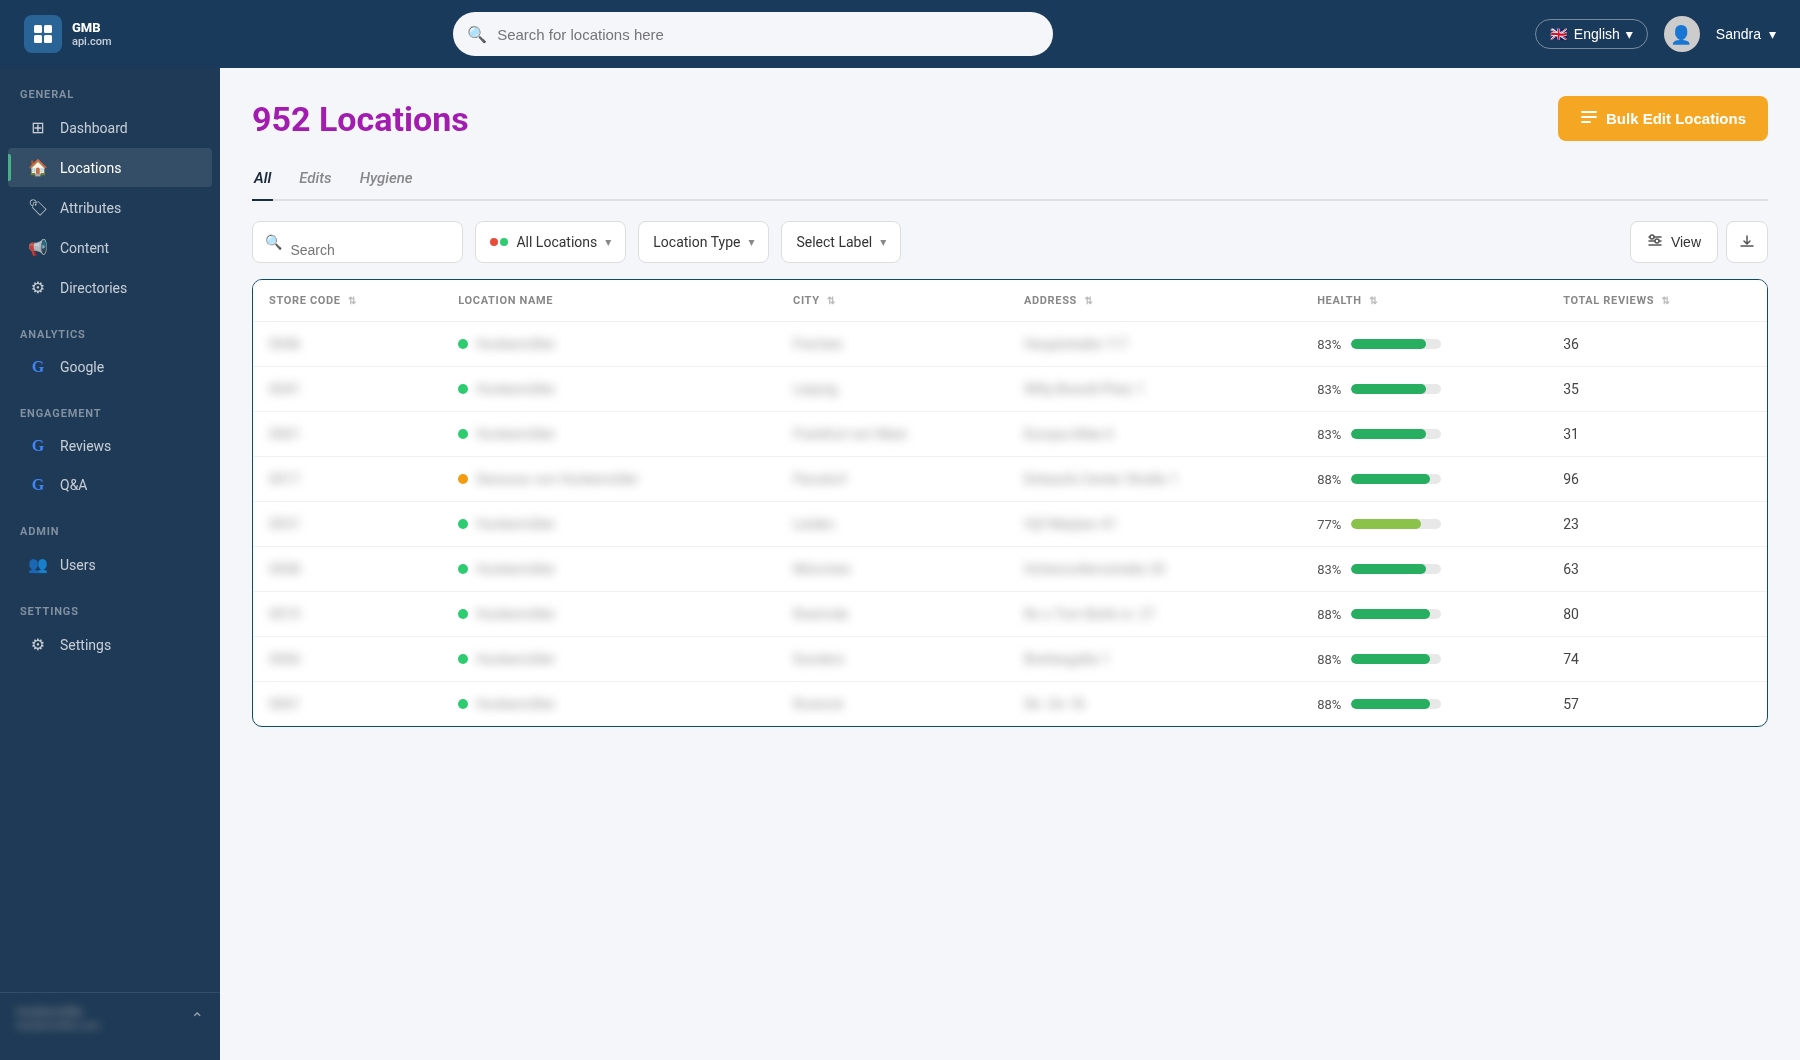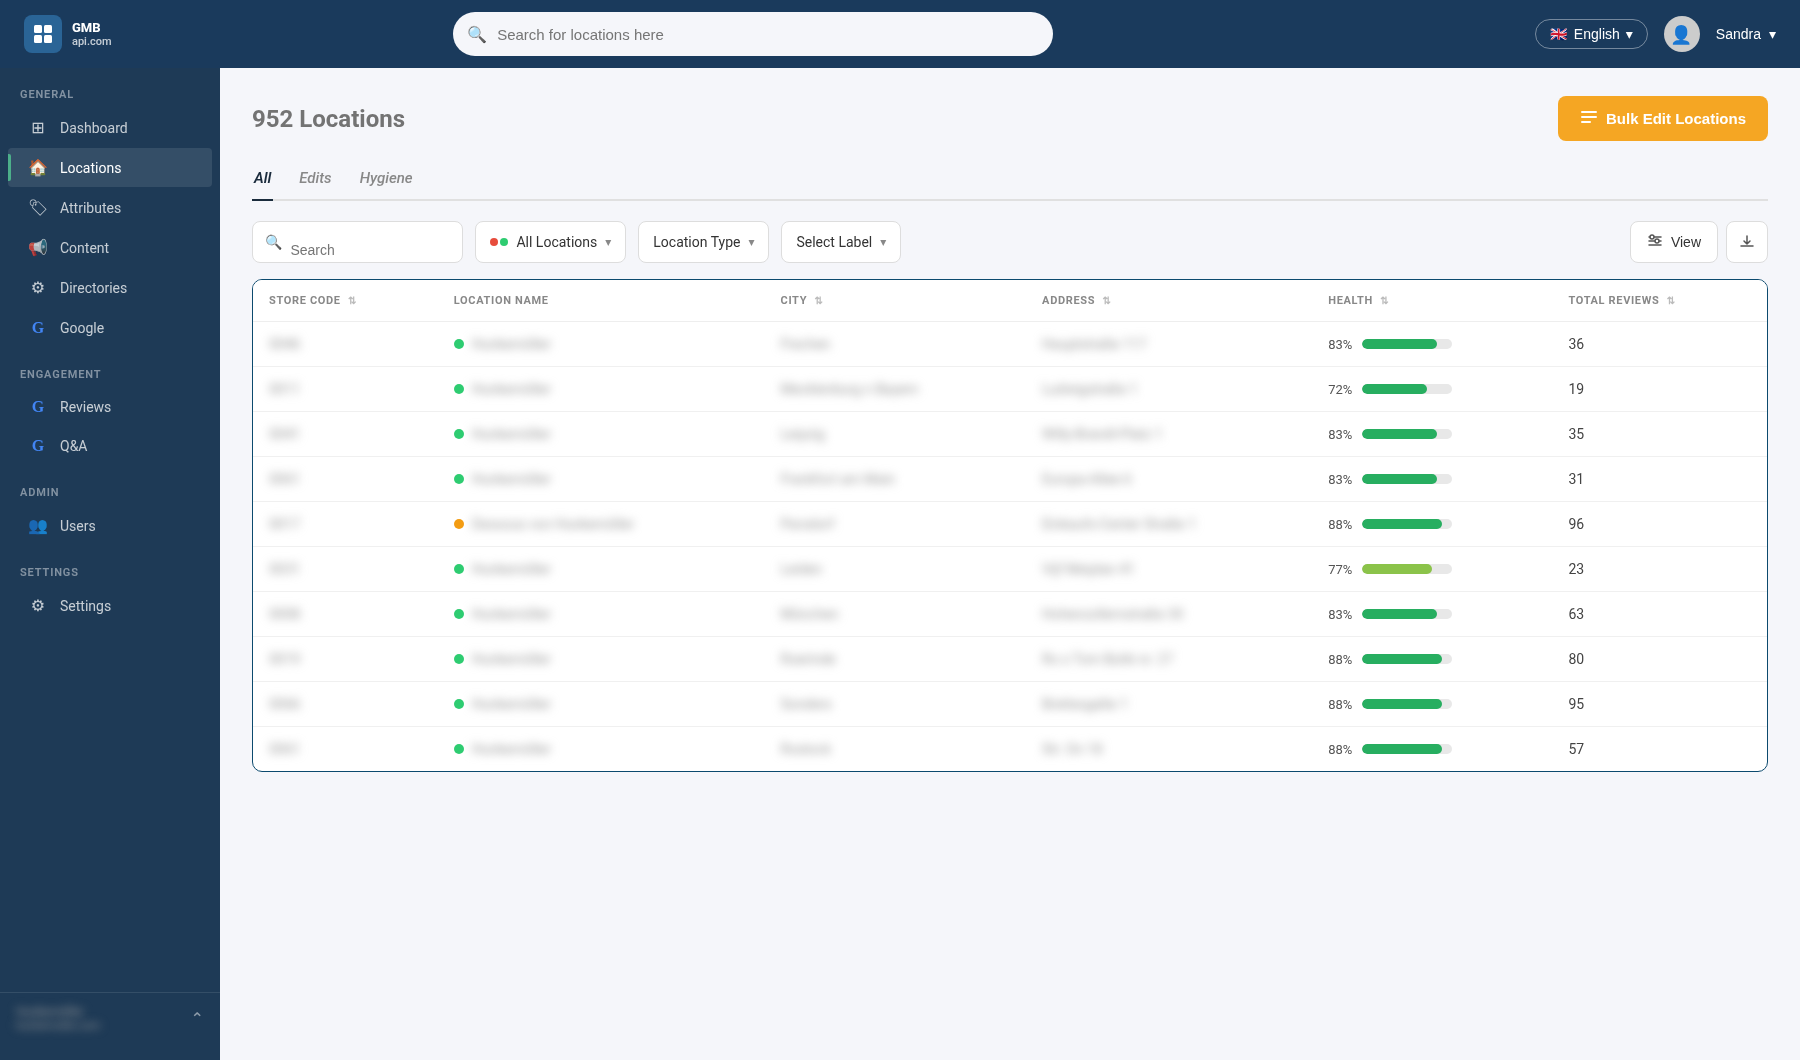--- a/index.html
+++ b/index.html
@@ -174,23 +174,23 @@
       padding: 28px 32px;
       background: #f5f6fa;
     }
     .content-header {
       display: flex;
       align-items: center;
       justify-content: space-between;
       margin-bottom: 20px;
     }
     .page-title {
-      font-size: 24px;
+      font-size: 34px;
       font-weight: 700;
-      color: #737373;
+      color: #a21caf;
     }
     .bulk-edit-btn {
       background: #f5a623;
       color: white;
       border: none;
       border-radius: 8px;
       padding: 12px 22px;
       font-size: 15px;
       font-weight: 600;
       cursor: pointer;
@@ -428,20 +428,21 @@
         <span class="sidebar-icon">📢</span>
         <span>Content</span>
       </div>
       <div class="sidebar-item">
         <span class="sidebar-icon">⚙</span>
         <span>Directories</span>
       </div>
     </div>
 
     <div>
+      <div class="sidebar-section-label">ANALYTICS</div>
       <div class="sidebar-item">
         <span class="sidebar-icon" style="font-weight:700;font-family:serif;color:#4285f4">G</span>
         <span>Google</span>
       </div>
     </div>
 
     <div>
       <div class="sidebar-section-label">ENGAGEMENT</div>
       <div class="sidebar-item">
         <span class="sidebar-icon" style="font-weight:700;font-family:serif;color:#4285f4">G</span>
@@ -573,187 +574,167 @@
         <div class="health-bar-wrap">
           <span class="health-pct">83%</span>
           <div class="health-bar-bg">
             <div class="health-bar-fill" style="width:83%;background:#27ae60"></div>
           </div>
         </div>
       </td>
       <td>36</td>
     </tr>
             <tr style="cursor: pointer;">
-      <td><span class="blurred">0011</span></td>
+      <td><span class="blurred">0041</span></td>
       <td>
         <div class="location-name-cell">
           <div class="loc-dot green"></div>
           <span class="blurred">Hunkemöller</span>
         </div>
       </td>
-      <td><span class="blurred">Mecklenburg n Bayern</span></td>
-      <td><span class="blurred">Ludwigstraße 1</span></td>
-      <td>
-        <div class="health-bar-wrap">
-          <span class="health-pct">72%</span>
-          <div class="health-bar-bg">
-            <div class="health-bar-fill" style="width:72%;background:#27ae60"></div>
-          </div>
-        </div>
-      </td>
-      <td>19</td>
+      <td><span class="blurred">Leipzig</span></td>
+      <td><span class="blurred">Willy-Brandt-Platz 1</span></td>
+      <td>
+        <div class="health-bar-wrap">
+          <span class="health-pct">83%</span>
+          <div class="health-bar-bg">
+            <div class="health-bar-fill" style="width:83%;background:#27ae60"></div>
+          </div>
+        </div>
+      </td>
+      <td>35</td>
     </tr>
             <tr style="cursor: pointer;">
-      <td><span class="blurred">0041</span></td>
+      <td><span class="blurred">0061</span></td>
       <td>
         <div class="location-name-cell">
           <div class="loc-dot green"></div>
           <span class="blurred">Hunkemöller</span>
         </div>
       </td>
-      <td><span class="blurred">Leipzig</span></td>
-      <td><span class="blurred">Willy-Brandt-Platz 1</span></td>
+      <td><span class="blurred">Frankfurt am Main</span></td>
+      <td><span class="blurred">Europa-Allee 6</span></td>
       <td>
         <div class="health-bar-wrap">
           <span class="health-pct">83%</span>
           <div class="health-bar-bg">
             <div class="health-bar-fill" style="width:83%;background:#27ae60"></div>
           </div>
         </div>
       </td>
-      <td>35</td>
+      <td>31</td>
+    </tr>
+            <tr style="cursor: pointer;">
+      <td><span class="blurred">0017</span></td>
+      <td>
+        <div class="location-name-cell">
+          <div class="loc-dot orange"></div>
+          <span class="blurred">Dessous von Hunkemöller</span>
+        </div>
+      </td>
+      <td><span class="blurred">Parsdorf</span></td>
+      <td><span class="blurred">Einkaufs-Center Straße 1</span></td>
+      <td>
+        <div class="health-bar-wrap">
+          <span class="health-pct">88%</span>
+          <div class="health-bar-bg">
+            <div class="health-bar-fill" style="width:88%;background:#27ae60"></div>
+          </div>
+        </div>
+      </td>
+      <td>96</td>
+    </tr>
+            <tr style="cursor: pointer;">
+      <td><span class="blurred">0031</span></td>
+      <td>
+        <div class="location-name-cell">
+          <div class="loc-dot green"></div>
+          <span class="blurred">Hunkemöller</span>
+        </div>
+      </td>
+      <td><span class="blurred">Leiden</span></td>
+      <td><span class="blurred">Vijf Meiplan 41</span></td>
+      <td>
+        <div class="health-bar-wrap">
+          <span class="health-pct">77%</span>
+          <div class="health-bar-bg">
+            <div class="health-bar-fill" style="width:77%;background:#8bc34a"></div>
+          </div>
+        </div>
+      </td>
+      <td>23</td>
+    </tr>
+            <tr style="cursor: pointer;">
+      <td><span class="blurred">0008</span></td>
+      <td>
+        <div class="location-name-cell">
+          <div class="loc-dot green"></div>
+          <span class="blurred">Hunkemöller</span>
+        </div>
+      </td>
+      <td><span class="blurred">München</span></td>
+      <td><span class="blurred">Hohenzollernstraße 30</span></td>
+      <td>
+        <div class="health-bar-wrap">
+          <span class="health-pct">83%</span>
+          <div class="health-bar-bg">
+            <div class="health-bar-fill" style="width:83%;background:#27ae60"></div>
+          </div>
+        </div>
+      </td>
+      <td>63</td>
+    </tr>
+            <tr style="cursor: pointer;">
+      <td><span class="blurred">0019</span></td>
+      <td>
+        <div class="location-name-cell">
+          <div class="loc-dot green"></div>
+          <span class="blurred">Hunkemöller</span>
+        </div>
+      </td>
+      <td><span class="blurred">Roerinde</span></td>
+      <td><span class="blurred">Ro s Tom Buhk nr. 27</span></td>
+      <td>
+        <div class="health-bar-wrap">
+          <span class="health-pct">88%</span>
+          <div class="health-bar-bg">
+            <div class="health-bar-fill" style="width:88%;background:#27ae60"></div>
+          </div>
+        </div>
+      </td>
+      <td>80</td>
+    </tr>
+            <tr style="cursor: pointer;">
+      <td><span class="blurred">0066</span></td>
+      <td>
+        <div class="location-name-cell">
+          <div class="loc-dot green"></div>
+          <span class="blurred">Hunkemöller</span>
+        </div>
+      </td>
+      <td><span class="blurred">Sonders</span></td>
+      <td><span class="blurred">Breitesgaße 1</span></td>
+      <td>
+        <div class="health-bar-wrap">
+          <span class="health-pct">88%</span>
+          <div class="health-bar-bg">
+            <div class="health-bar-fill" style="width:88%;background:#27ae60"></div>
+          </div>
+        </div>
+      </td>
+      <td>74</td>
     </tr>
             <tr style="cursor: pointer;">
       <td><span class="blurred">0061</span></td>
       <td>
         <div class="location-name-cell">
           <div class="loc-dot green"></div>
           <span class="blurred">Hunkemöller</span>
         </div>
       </td>
-      <td><span class="blurred">Frankfurt am Main</span></td>
-      <td><span class="blurred">Europa-Allee 6</span></td>
-      <td>
-        <div class="health-bar-wrap">
-          <span class="health-pct">83%</span>
-          <div class="health-bar-bg">
-            <div class="health-bar-fill" style="width:83%;background:#27ae60"></div>
-          </div>
-        </div>
-      </td>
-      <td>31</td>
-    </tr>
-            <tr style="cursor: pointer;">
-      <td><span class="blurred">0017</span></td>
-      <td>
-        <div class="location-name-cell">
-          <div class="loc-dot orange"></div>
-          <span class="blurred">Dessous von Hunkemöller</span>
-        </div>
-      </td>
-      <td><span class="blurred">Parsdorf</span></td>
-      <td><span class="blurred">Einkaufs-Center Straße 1</span></td>
-      <td>
-        <div class="health-bar-wrap">
-          <span class="health-pct">88%</span>
-          <div class="health-bar-bg">
-            <div class="health-bar-fill" style="width:88%;background:#27ae60"></div>
-          </div>
-        </div>
-      </td>
-      <td>96</td>
-    </tr>
-            <tr style="cursor: pointer;">
-      <td><span class="blurred">0031</span></td>
-      <td>
-        <div class="location-name-cell">
-          <div class="loc-dot green"></div>
-          <span class="blurred">Hunkemöller</span>
-        </div>
-      </td>
-      <td><span class="blurred">Leiden</span></td>
-      <td><span class="blurred">Vijf Meiplan 41</span></td>
-      <td>
-        <div class="health-bar-wrap">
-          <span class="health-pct">77%</span>
-          <div class="health-bar-bg">
-            <div class="health-bar-fill" style="width:77%;background:#8bc34a"></div>
-          </div>
-        </div>
-      </td>
-      <td>23</td>
-    </tr>
-            <tr style="cursor: pointer;">
-      <td><span class="blurred">0008</span></td>
-      <td>
-        <div class="location-name-cell">
-          <div class="loc-dot green"></div>
-          <span class="blurred">Hunkemöller</span>
-        </div>
-      </td>
-      <td><span class="blurred">München</span></td>
-      <td><span class="blurred">Hohenzollernstraße 30</span></td>
-      <td>
-        <div class="health-bar-wrap">
-          <span class="health-pct">83%</span>
-          <div class="health-bar-bg">
-            <div class="health-bar-fill" style="width:83%;background:#27ae60"></div>
-          </div>
-        </div>
-      </td>
-      <td>63</td>
-    </tr>
-            <tr style="cursor: pointer;">
-      <td><span class="blurred">0019</span></td>
-      <td>
-        <div class="location-name-cell">
-          <div class="loc-dot green"></div>
-          <span class="blurred">Hunkemöller</span>
-        </div>
-      </td>
-      <td><span class="blurred">Roerinde</span></td>
-      <td><span class="blurred">Ro s Tom Buhk nr. 27</span></td>
-      <td>
-        <div class="health-bar-wrap">
-          <span class="health-pct">88%</span>
-          <div class="health-bar-bg">
-            <div class="health-bar-fill" style="width:88%;background:#27ae60"></div>
-          </div>
-        </div>
-      </td>
-      <td>80</td>
-    </tr>
-            <tr style="cursor: pointer;">
-      <td><span class="blurred">0066</span></td>
-      <td>
-        <div class="location-name-cell">
-          <div class="loc-dot green"></div>
-          <span class="blurred">Hunkemöller</span>
-        </div>
-      </td>
-      <td><span class="blurred">Sonders</span></td>
-      <td><span class="blurred">Breitesgaße 1</span></td>
-      <td>
-        <div class="health-bar-wrap">
-          <span class="health-pct">88%</span>
-          <div class="health-bar-bg">
-            <div class="health-bar-fill" style="width:88%;background:#27ae60"></div>
-          </div>
-        </div>
-      </td>
-      <td>95</td>
-    </tr>
-            <tr style="cursor: pointer;">
-      <td><span class="blurred">0061</span></td>
-      <td>
-        <div class="location-name-cell">
-          <div class="loc-dot green"></div>
-          <span class="blurred">Hunkemöller</span>
-        </div>
-      </td>
       <td><span class="blurred">Rostock</span></td>
       <td><span class="blurred">Str. On 18</span></td>
       <td>
         <div class="health-bar-wrap">
           <span class="health-pct">88%</span>
           <div class="health-bar-bg">
             <div class="health-bar-fill" style="width:88%;background:#27ae60"></div>
           </div>
         </div>
       </td>

